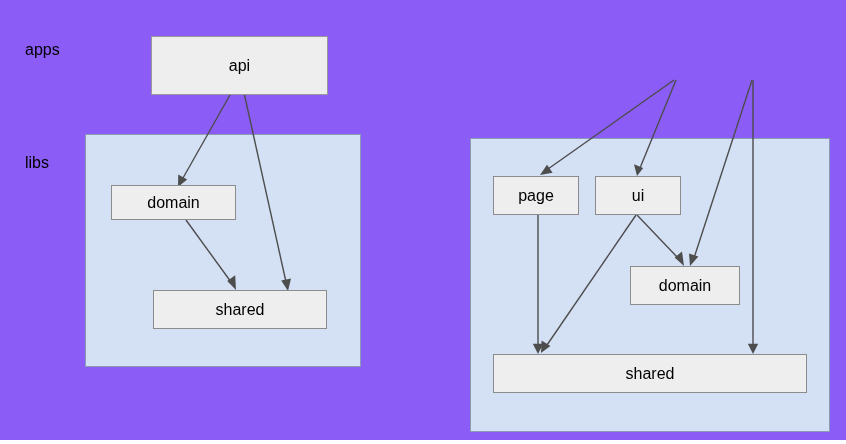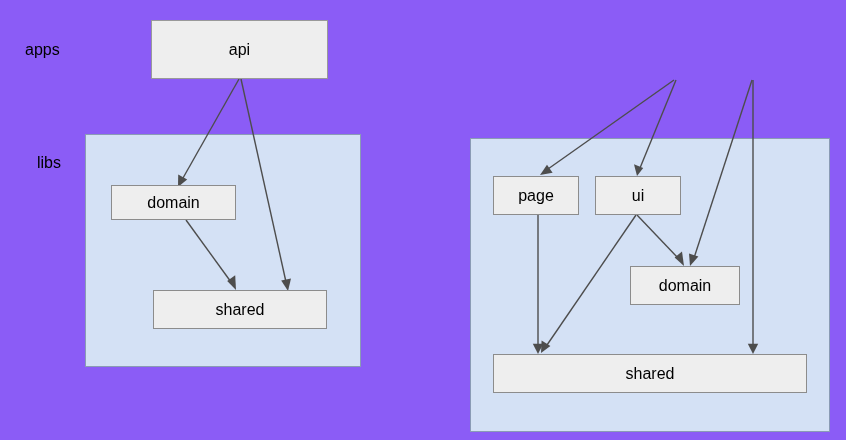--- a/index.html
+++ b/index.html
@@ -36,20 +36,21 @@
     box-sizing:border-box;
     display:flex;
     align-items:center;
     justify-content:center;
     font-size:16px;
     color:#000000;
     white-space:nowrap;
   }
   .node.app{
     border-color:#999999;
+    margin-top:16px;
   }
   svg.edges{
     position:absolute;
     left:0;
     top:0;
     width:846px;
     height:444px;
     overflow:visible;
     pointer-events:none;
   }
@@ -118,21 +119,21 @@
       <polygon points="541,353 541.6,340.6 550.4,346.0"></polygon>
     </g>
 
     <g>
       <path d="M 538 215 L 538 346"></path>
       <polygon points="538,354 532.8,343.8 543.2,343.8"></polygon>
     </g>
   </svg>
 
   <div class="row-label" style="left:25px;top:42px;">apps</div>
-  <div class="row-label" style="left:25px;top:155px;margin-left:12px;">libs</div>
+  <div class="row-label" style="left:25px;top:155px;">libs</div>
 
   <div class="node app" style="left:151px;top:20px;width:177px;height:59px;">
     <span>api</span>
   </div>
   <div class="node" style="left:111px;top:185px;width:125px;height:35px;">
     <span>domain</span>
   </div>
   <div class="node" style="left:153px;top:290px;width:174px;height:39px;">
     <span>shared</span>
   </div>

